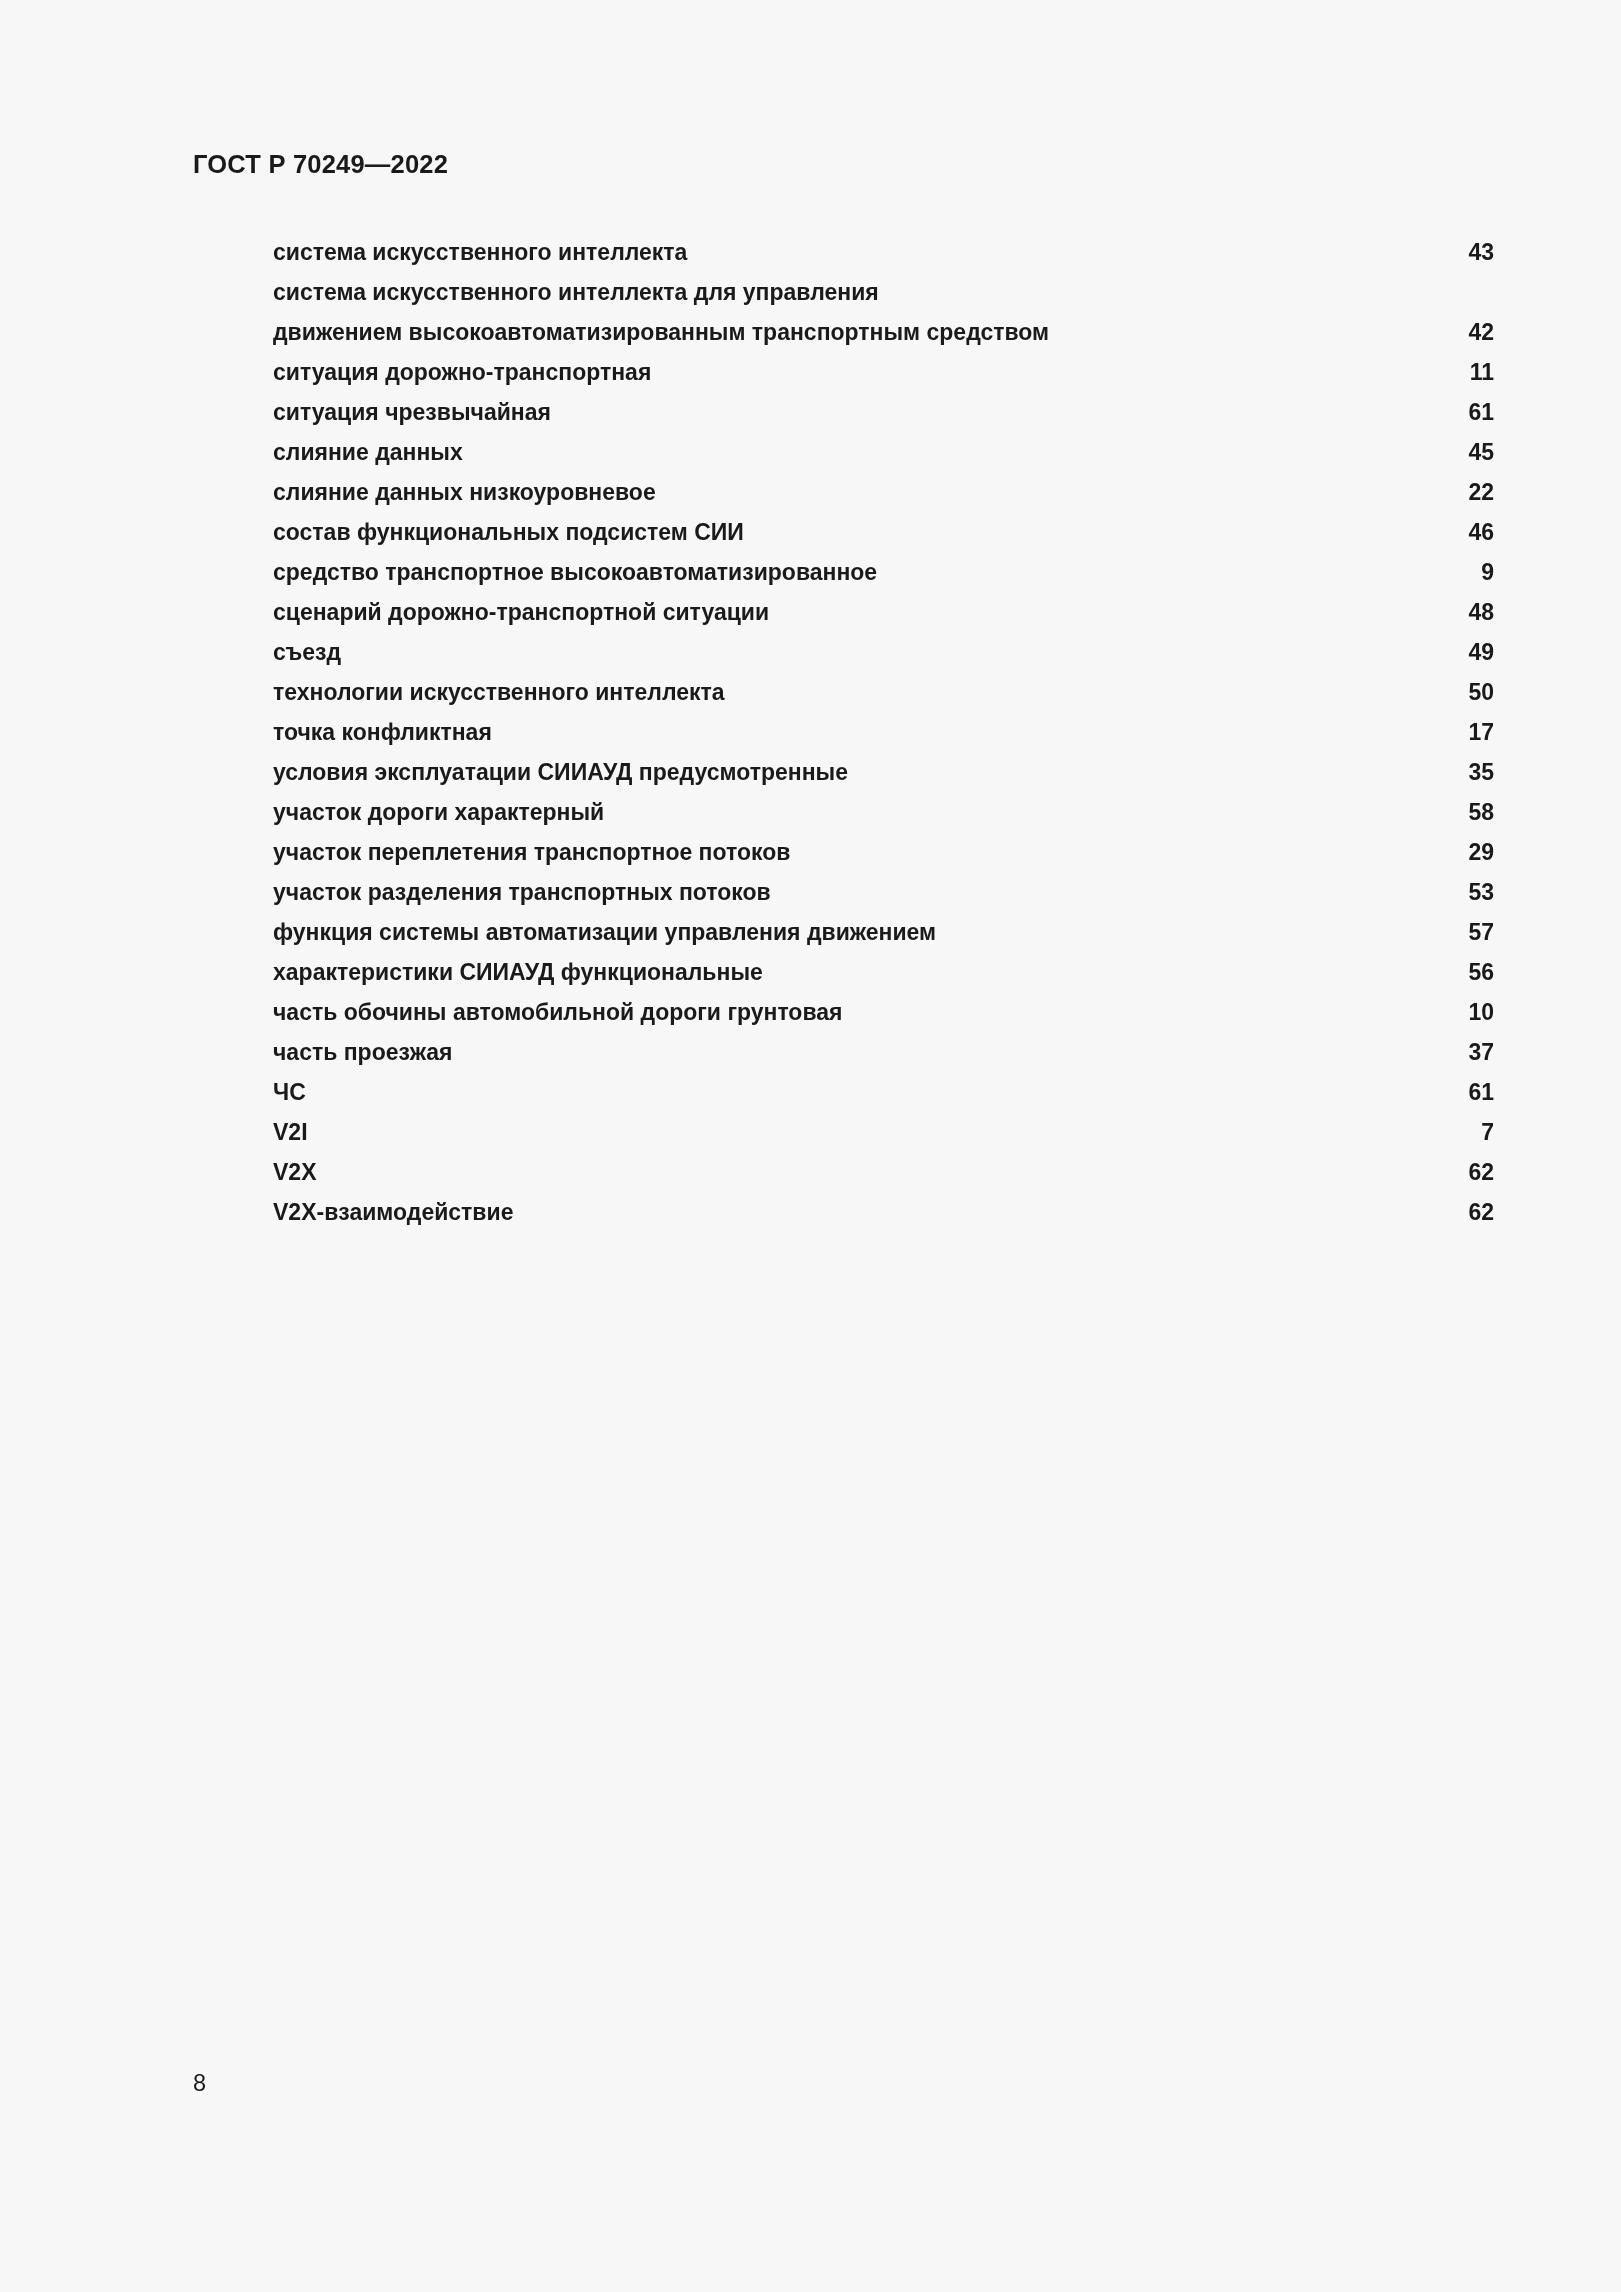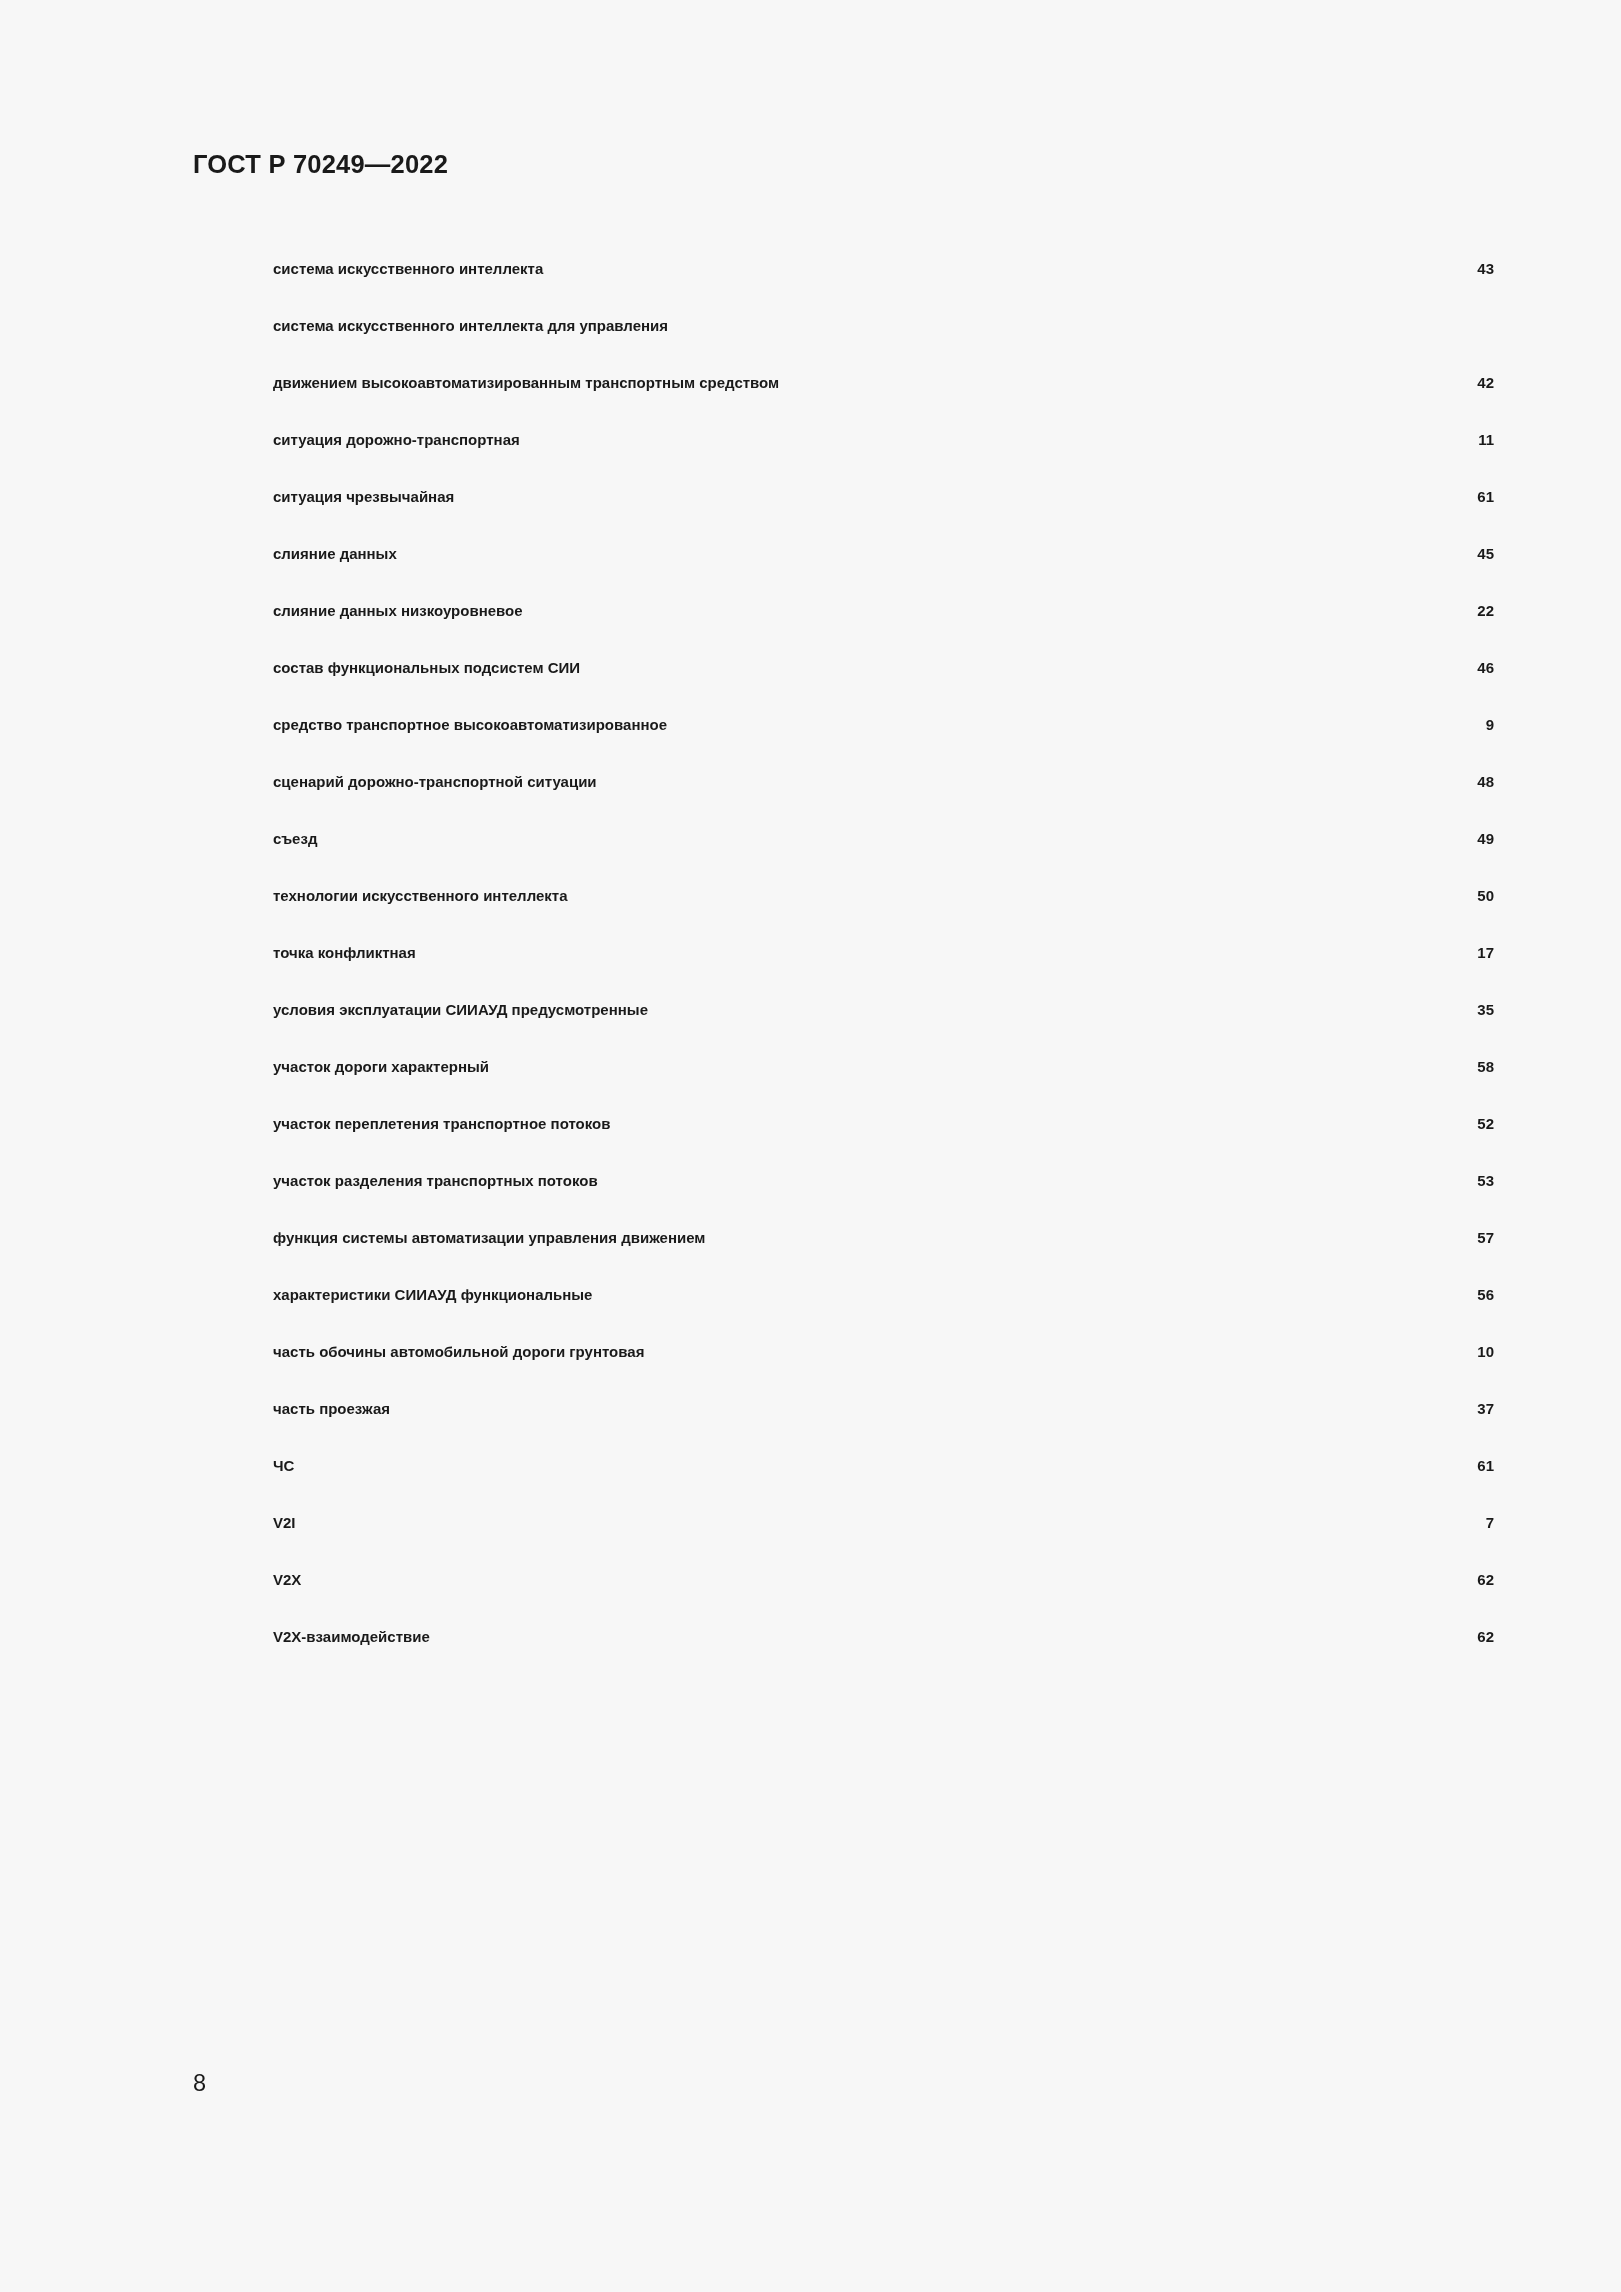--- a/index.html
+++ b/index.html
@@ -13,22 +13,21 @@
   }
   .header {
     position: absolute; left: 193px; top: 150px;
     font-size: 25.5px; font-weight: bold; letter-spacing: 0.2px;
   }
   .index {
     position: absolute; left: 273px; top: 232px; width: 1221px;
   }
   .row {
     position: relative; height: 40px; line-height: 40px;
-    font-size: 15px;
-    margin-top: 17px;
+    font-size: 23px;
   }
   .term { font-weight: bold; }
   .term.normal { font-weight: bold; }
   .num {
     position: absolute; right: 0; top: 0; font-weight: bold;
   }
   .pagenum {
     position: absolute; left: 193px; top: 2070px; font-size: 23.5px;
   }
 </style>
@@ -46,21 +45,21 @@
     <div class="row"><span class="term">слияние данных</span><span class="num">45</span></div>
     <div class="row"><span class="term">слияние данных низкоуровневое</span><span class="num">22</span></div>
     <div class="row"><span class="term">состав функциональных подсистем СИИ</span><span class="num">46</span></div>
     <div class="row"><span class="term">средство транспортное высокоавтоматизированное</span><span class="num">9</span></div>
     <div class="row"><span class="term">сценарий дорожно-транспортной ситуации</span><span class="num">48</span></div>
     <div class="row"><span class="term">съезд</span><span class="num">49</span></div>
     <div class="row"><span class="term">технологии искусственного интеллекта</span><span class="num">50</span></div>
     <div class="row"><span class="term">точка конфликтная</span><span class="num">17</span></div>
     <div class="row"><span class="term">условия эксплуатации СИИАУД предусмотренные</span><span class="num">35</span></div>
     <div class="row"><span class="term">участок дороги характерный</span><span class="num">58</span></div>
-    <div class="row"><span class="term">участок переплетения транспортное потоков</span><span class="num">52</span></div>
+    <div class="row"><span class="term">участок переплетения транспортное потоков</span><span class="num">29</span></div>
     <div class="row"><span class="term">участок разделения транспортных потоков</span><span class="num">53</span></div>
     <div class="row"><span class="term">функция системы автоматизации управления движением</span><span class="num">57</span></div>
     <div class="row"><span class="term">характеристики СИИАУД функциональные</span><span class="num">56</span></div>
     <div class="row"><span class="term">часть обочины автомобильной дороги грунтовая</span><span class="num">10</span></div>
     <div class="row"><span class="term">часть проезжая</span><span class="num">37</span></div>
     <div class="row"><span class="term normal">ЧС</span><span class="num">61</span></div>
     <div class="row"><span class="term normal">V2I</span><span class="num">7</span></div>
     <div class="row"><span class="term normal">V2X</span><span class="num">62</span></div>
     <div class="row"><span class="term">V2X-взаимодействие</span><span class="num">62</span></div>
   </div>

